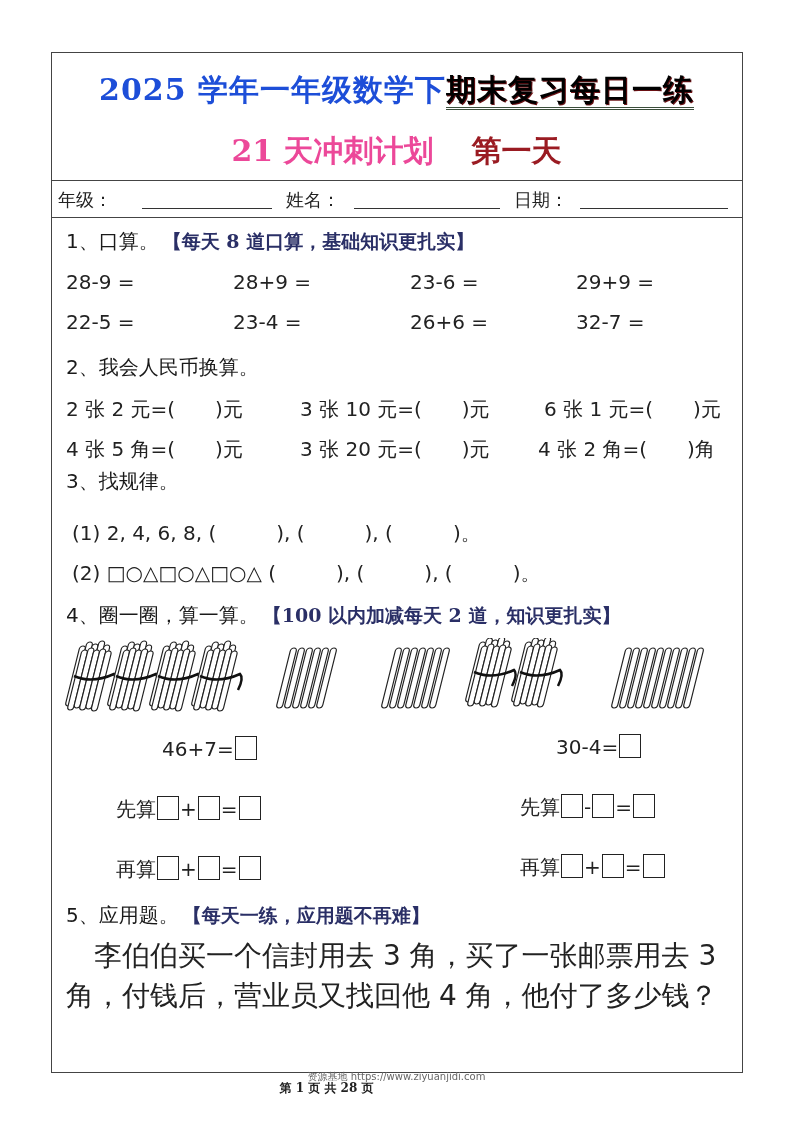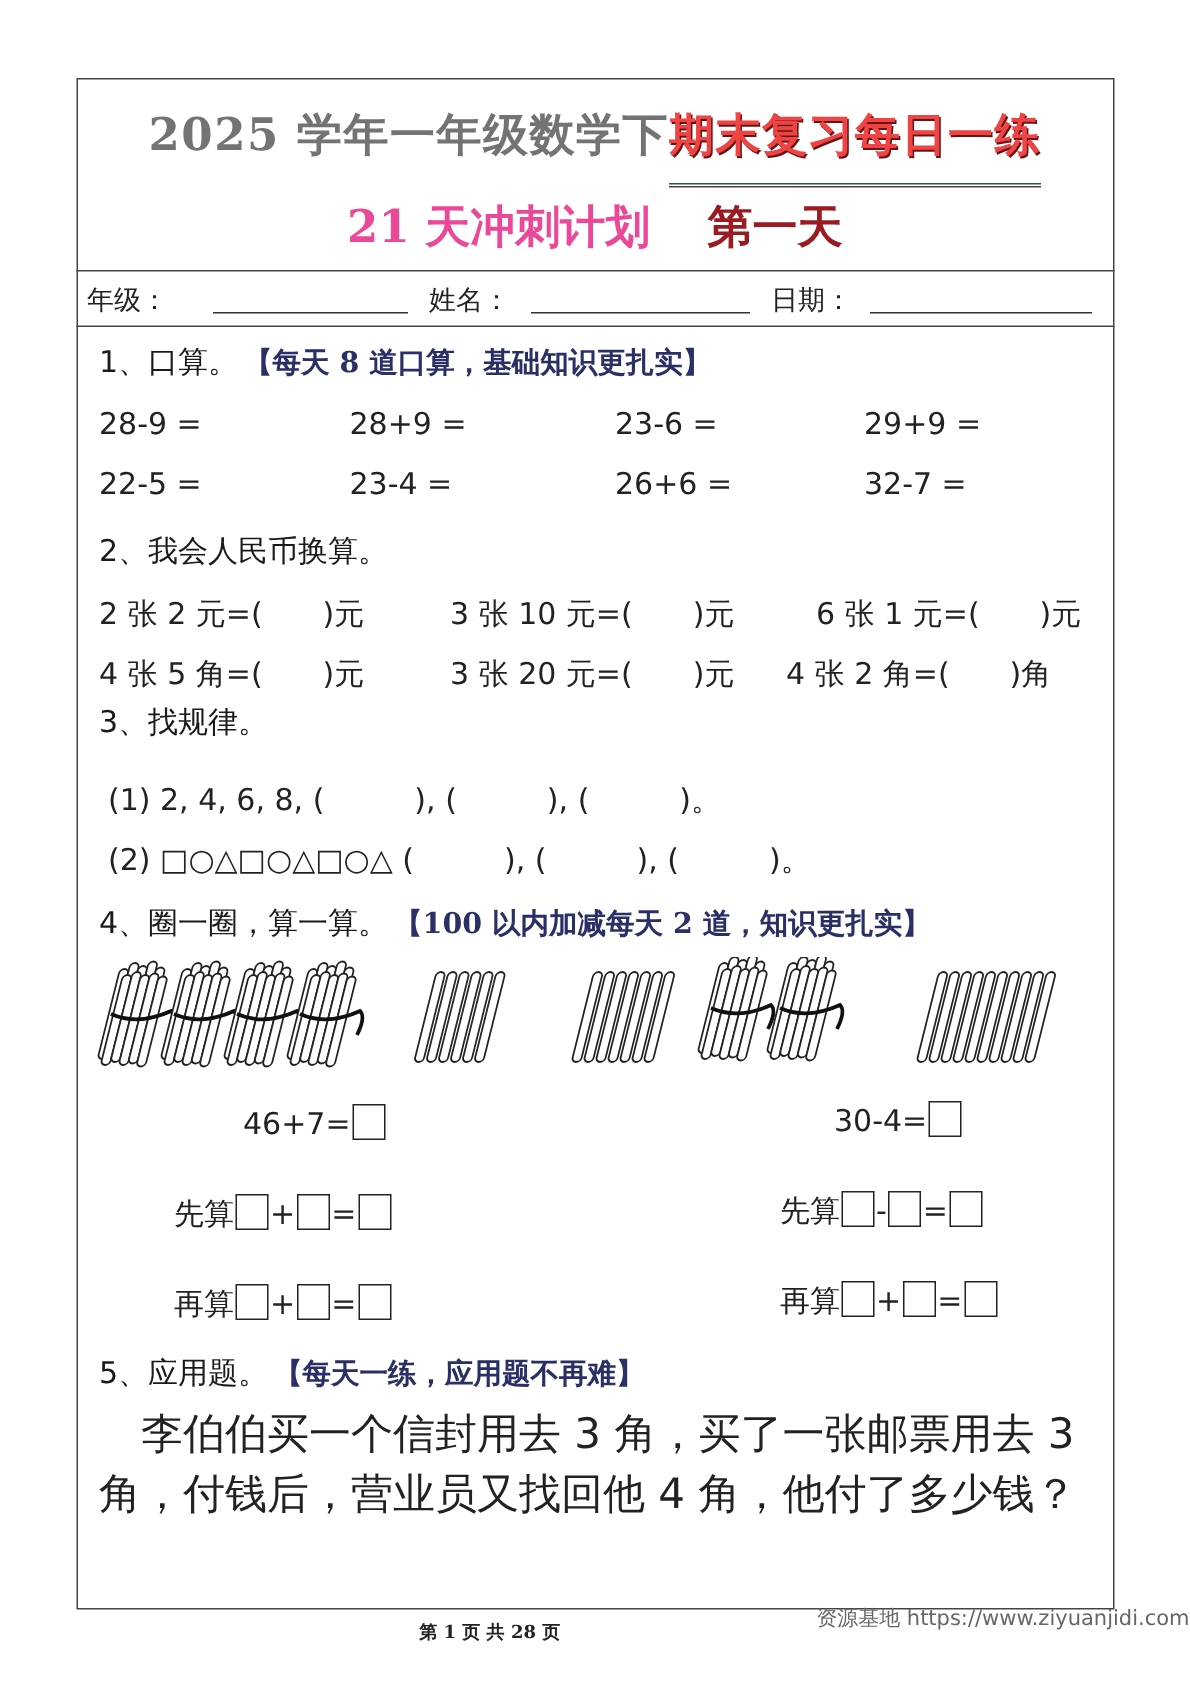--- a/index.html
+++ b/index.html
@@ -1,38 +1,38 @@
 <!DOCTYPE html>
 <html><head>
 <meta charset="utf-8">
 <style>
   html,body{margin:0;padding:0;background:#ffffff;}
   body{width:793px;height:1122px;position:relative;overflow:hidden;font-family:"DejaVu Sans","Liberation Sans",sans-serif;color:#1a1a1a;}
   .frame{position:absolute;left:51px;top:52px;width:692px;height:1021px;border:1.5px solid #444;box-sizing:border-box;}
   .hline{position:absolute;left:51px;width:692px;height:0;border-top:1.5px solid #444;}
   .title1{position:absolute;left:0;top:70px;width:793px;text-align:center;font-family:"DejaVu Serif","Liberation Serif",serif;font-weight:bold;font-size:30px;letter-spacing:1px;}
-  .title1 .black{color:#737373;}
-  .title1 .red{color:#ef4444;text-shadow:1px 1px 0 #6a1114;border-bottom:3px double #3a4d3a;padding-bottom:14px;}
+  .title1 .black{color:#1d4ed8;}
+  .title1 .red{color:#000000;text-shadow:1px 1px 0 #6a1114;border-bottom:3px double #3a4d3a;padding-bottom:0;}
   .title2{position:absolute;left:0;top:131px;width:793px;text-align:center;font-family:"DejaVu Serif","Liberation Serif",serif;font-weight:bold;font-size:30px;}
   .title2 .blue{color:#ec4899;}
   .title2 .red{color:#9a1b22;margin-left:38px;}
   .inforow{position:absolute;top:188px;left:58px;width:680px;font-size:18px;color:#222;}
   .inforow span{position:absolute;top:0;}
   .blank{display:inline-block;border-bottom:1.5px solid #333;height:18px;position:absolute;top:2px;}
   .sec{position:absolute;left:62px;font-size:20px;color:#1a1a1a;}
   .sec .hl{position:relative;display:inline-block;padding:0 4px;}
   .sec .hl:before{content:"";position:absolute;left:-8px;right:-6px;top:5px;bottom:-3px;background:#9fb88a;opacity:.55;border-radius:12px 20px 14px 18px;transform:rotate(-1.5deg);z-index:-1;}
   .sec .note{color:#2a2f66;font-family:"DejaVu Serif","Liberation Serif",serif;font-weight:bold;font-size:19px;}
   .row{position:absolute;left:66px;font-size:20px;color:#222;}
   .row .cell{position:absolute;top:0;white-space:nowrap;}
   .sticks{position:absolute;top:638px;}
   .box{display:inline-block;width:20px;height:22px;border:1.6px solid #222;vertical-align:-4px;margin:0 1px;}
   .eq{position:absolute;font-size:20px;color:#222;white-space:nowrap;}
   .para{position:absolute;left:66px;width:660px;font-size:28px;line-height:40px;color:#222;}
-  .footer{position:absolute;top:1070px;left:0;width:793px;text-align:right;font-size:14px;color:#666;}
+  .footer{position:absolute;top:1070px;left:0;width:793px;text-align:center;font-size:10px;color:#666;}
   .pageno{position:absolute;top:1080px;left:0;width:653px;text-align:center;font-size:12px;font-weight:bold;color:#222;font-family:"DejaVu Serif",serif;}
 </style>
 </head>
 <body>
 
 <div class="frame"></div>
 <div class="hline" style="top:180px"></div>
 <div class="hline" style="top:217px"></div>
 
 <div class="title1">
@@ -71,21 +71,21 @@
   <span class="hl">2、我会人民币换算。</span>
 </div>
 <div class="row" style="top:396px;left:66px">
   <span class="cell" style="left:0">2 张 2 元=(　　)元</span>
   <span class="cell" style="left:234px">3 张 10 元=(　　)元</span>
   <span class="cell" style="left:478px">6 张 1 元=(　　)元</span>
 </div>
 <div class="row" style="top:436px;left:66px">
   <span class="cell" style="left:0">4 张 5 角=(　　)元</span>
   <span class="cell" style="left:234px">3 张 20 元=(　　)元</span>
-  <span class="cell" style="left:458px">4 张 2 角=(　　)角</span>
+  <span class="cell" style="left:472px">4 张 2 角=(　　)角</span>
 </div>
 
 <div class="sec" style="top:468px">
   <span class="hl">3、找规律。</span>
 </div>
 <div class="row" style="top:520px;left:72px">(1) 2, 4, 6, 8, (　　　), (　　　), (　　　)。</div>
 <div class="row" style="top:560px;left:72px">(2) □○△□○△□○△ (　　　), (　　　), (　　　)。</div>
 
 <div class="sec" style="top:602px">
   <span class="hl">4、圈一圈，算一算。</span><span class="note">【100 以内加减每天 2 道，知识更扎实】</span>

